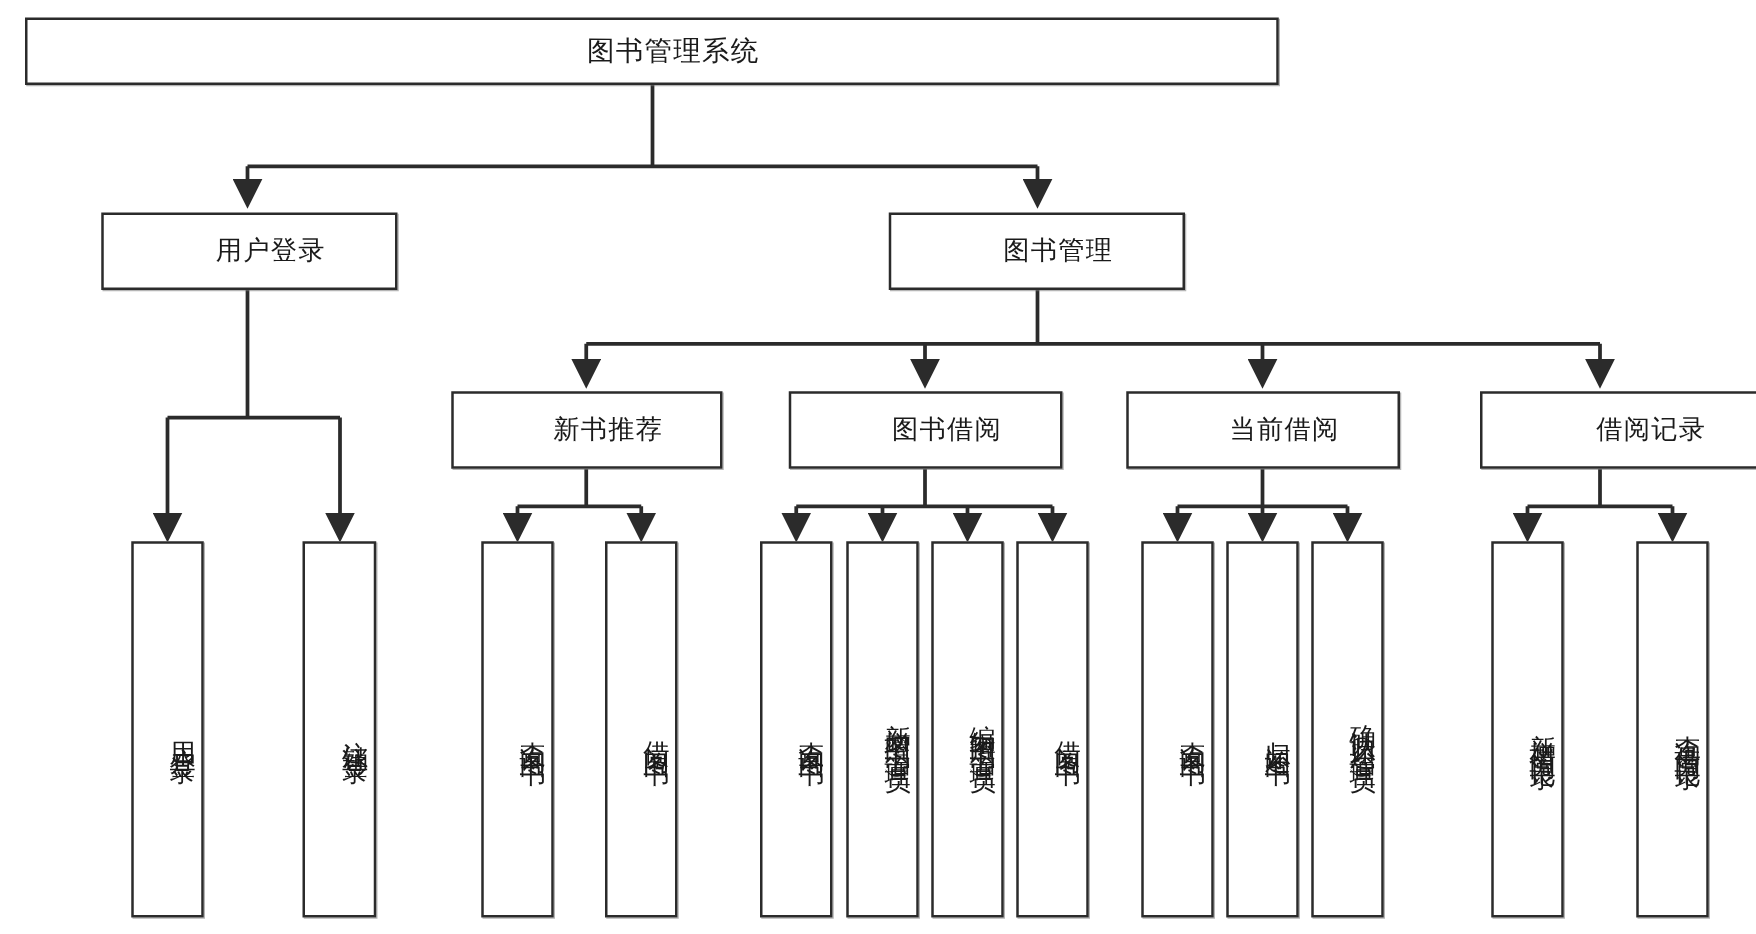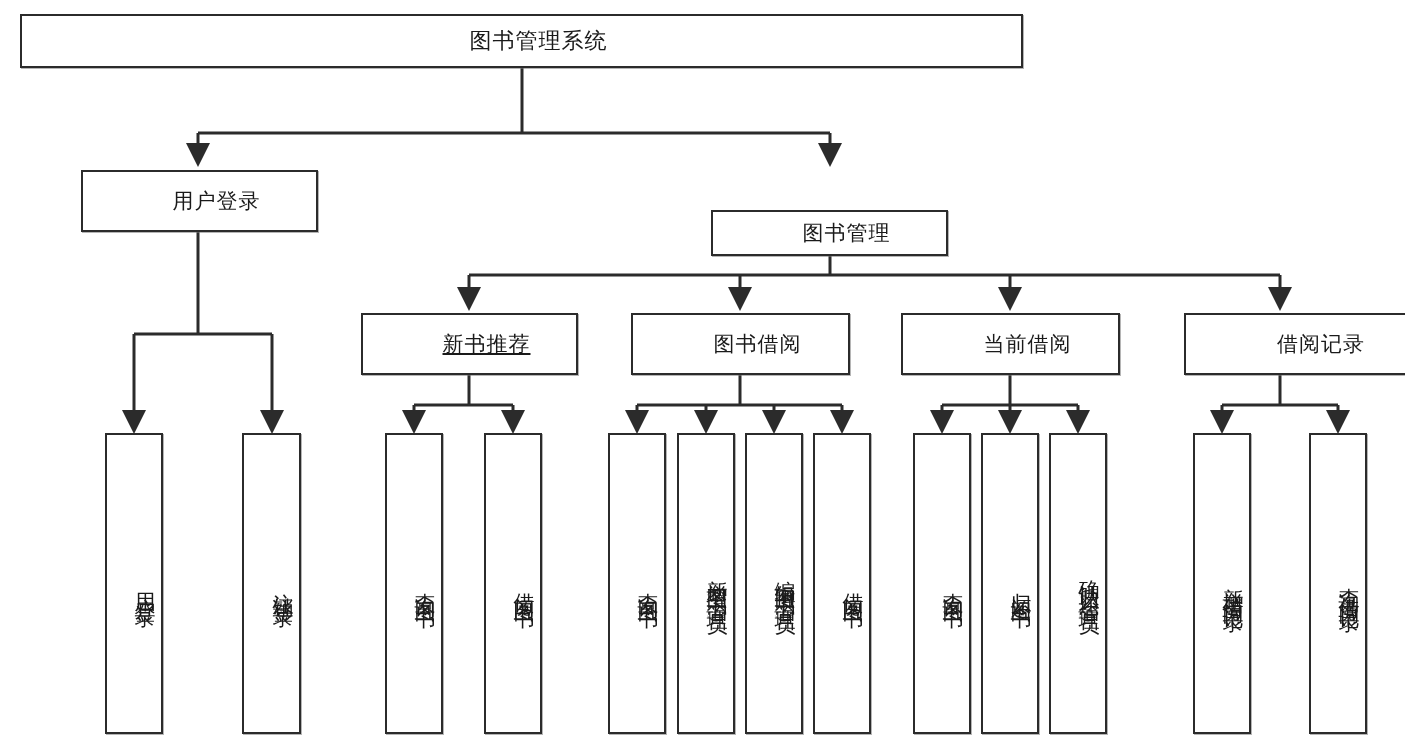--- a/index.html
+++ b/index.html
@@ -127,25 +127,25 @@
     </g>
   </svg>
 
   <div class="node node-h node-root" style="left:20px; top:14px; width:1003px; height:54px;">
     <span>图书管理系统</span>
   </div>
 
   <div class="node node-h" style="left:81px; top:170px; width:237px; height:62px;">
     <span>用户登录</span>
   </div>
-  <div class="node node-h" style="left:711px; top:170px; width:237px; height:46px;margin-top:40px;">
+  <div class="node node-h" style="left:711px; top:170px; width:237px; height:62px;">
     <span>图书管理</span>
   </div>
 
-  <div class="node node-h" style="left:361px; top:313px; width:217px; height:62px;text-decoration:underline;">
+  <div class="node node-h" style="left:361px; top:313px; width:217px; height:62px;">
     <span>新书推荐</span>
   </div>
   <div class="node node-h" style="left:901px; top:313px; width:219px; height:62px;">
     <span>当前借阅</span>
   </div>
   <div class="node node-h" style="left:631px; top:313px; width:219px; height:62px;">
     <span>图书借阅</span>
   </div>
   <div class="node node-h" style="left:1184px; top:313px; width:240px; height:62px;">
     <span>借阅记录</span>

